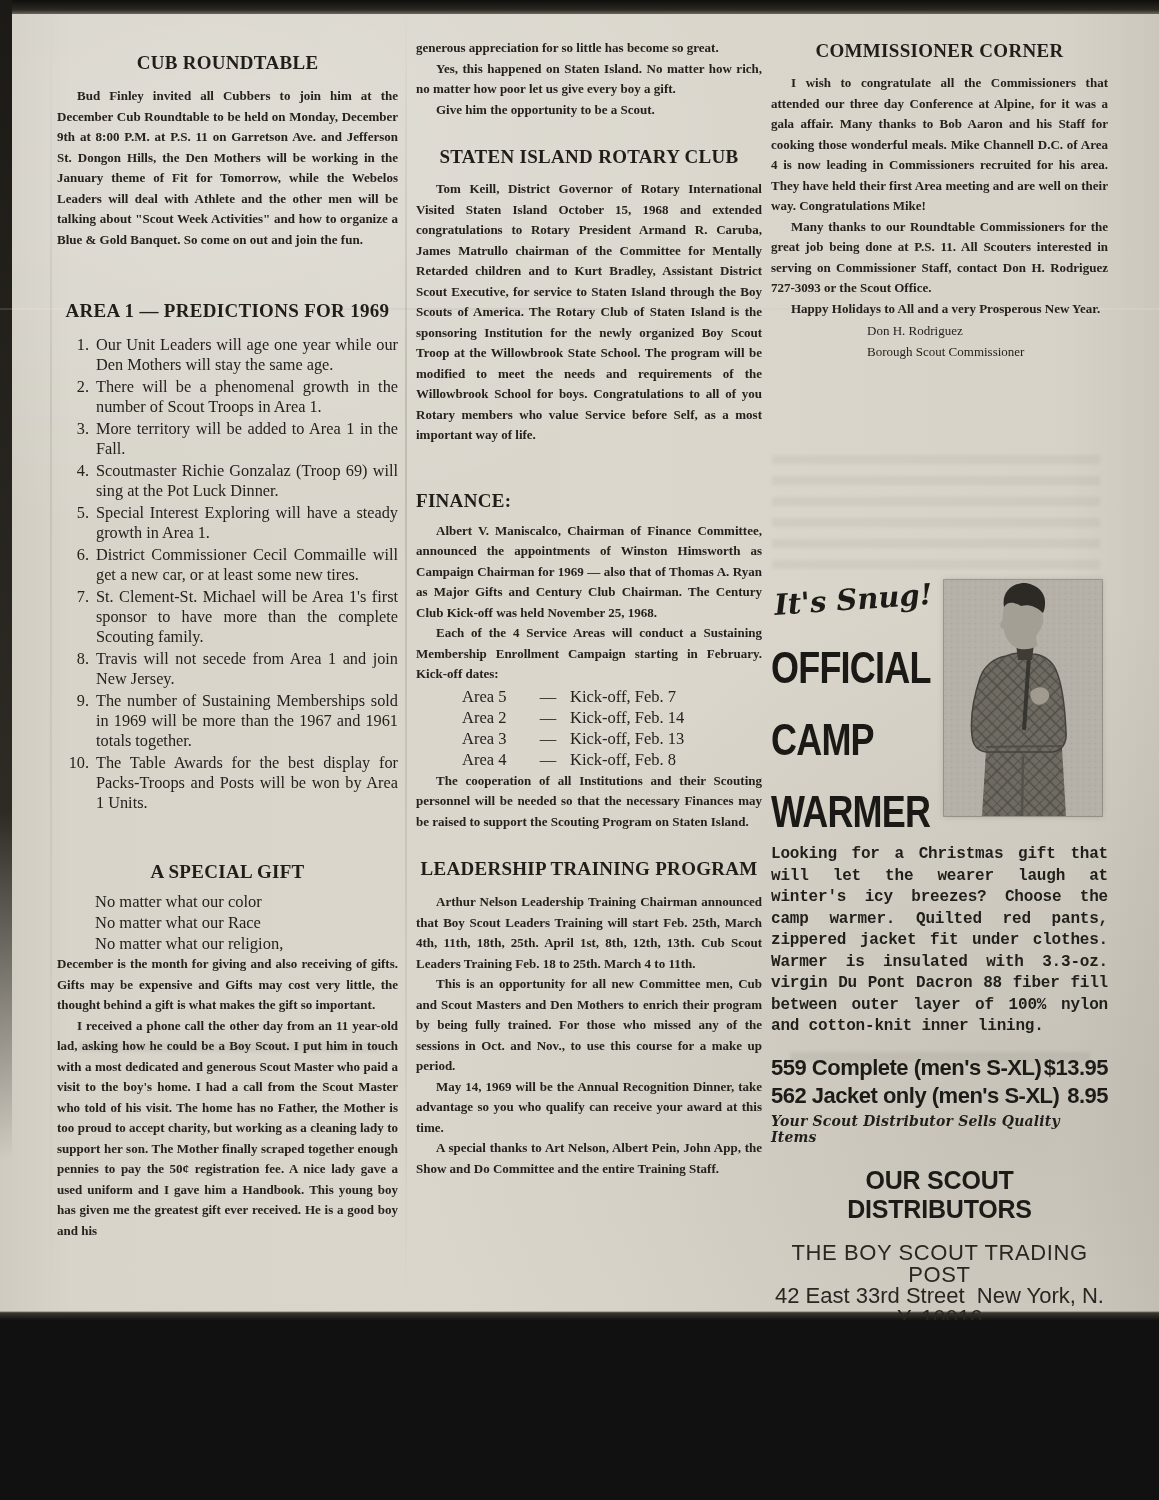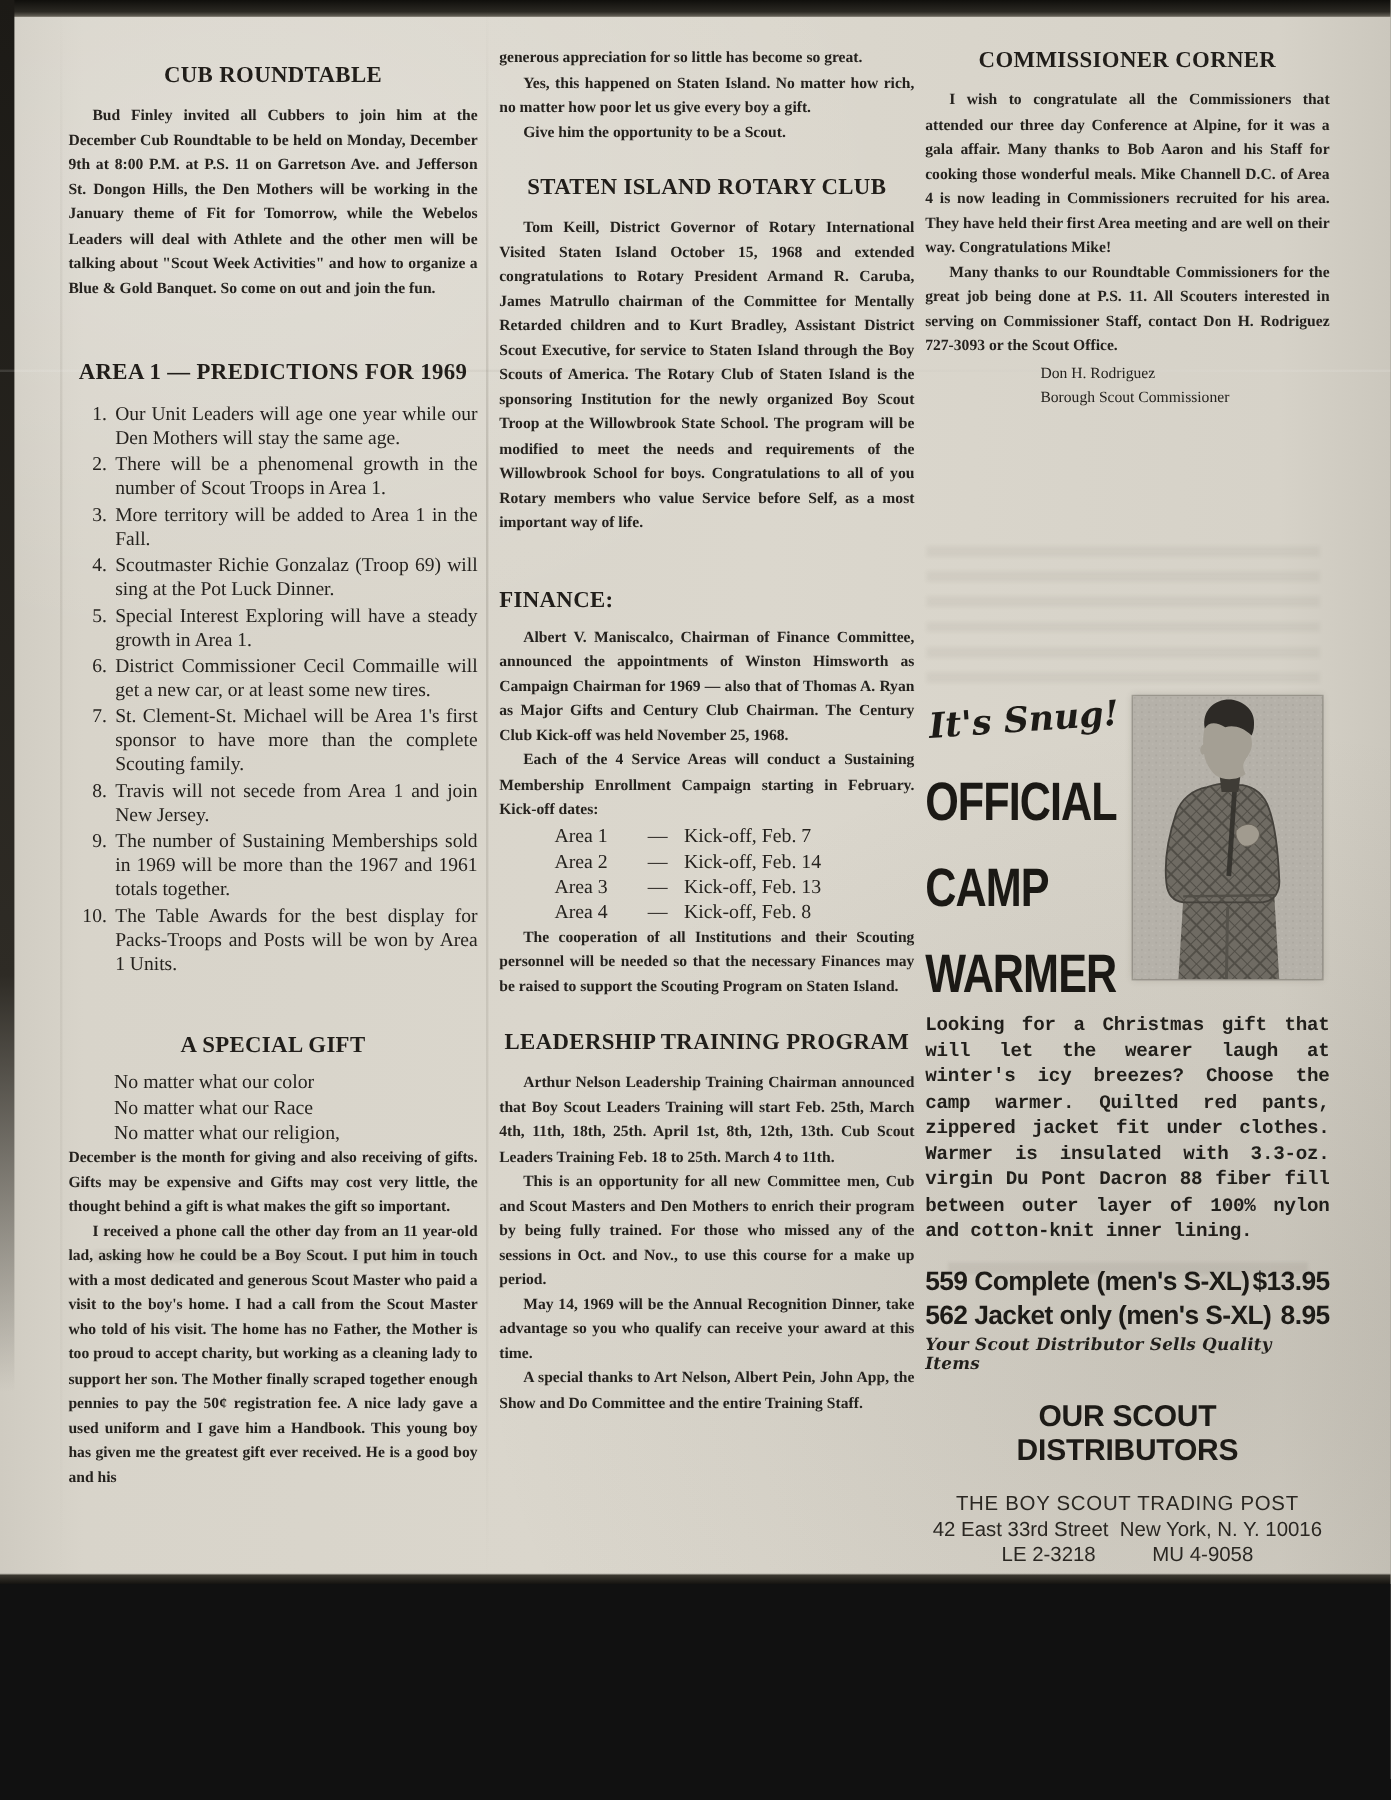--- a/index.html
+++ b/index.html
@@ -67,21 +67,21 @@
   .ad-body{margin-top:12px;font-family:Liberation Mono, monospace;font-weight:bold;font-size:16px;
     line-height:21.5px;text-align:justify;letter-spacing:-.2px;color:#211f1b;}
   .price-row{display:flex;justify-content:space-between;font-family:"Liberation Sans", sans-serif;
     font-weight:bold;font-size:22px;line-height:28px;letter-spacing:-.5px;color:#1d1b17;}
   .ad-footer{font-family:"DejaVu Serif", serif;font-style:italic;font-weight:bold;font-size:14px;
     margin-top:3px;color:#211f1b;letter-spacing:.2px;}
 
   .sec-dist{position:absolute;left:0;top:1126px;width:100%;font-family:"Liberation Sans", sans-serif;color:#2a2722;}
   .dist-title{font-family:"Liberation Sans", sans-serif;font-weight:bold;font-size:25px;text-align:center;
     letter-spacing:-.2px;margin:0 0 18px 0;color:#1d1b17;}
-  .entry{margin-bottom:13px;font-size:17px;line-height:21.5px;}
+  .entry{margin-bottom:13px;font-size:22px;line-height:21.5px;}
   .entry.centered{text-align:center;}
   .entry .l0{letter-spacing:.6px;}
 </style>
 </head>
 <body>
 
 <div class="page">
 
   <div class="band-top"></div>
   <div class="band-bottom"></div>
@@ -168,21 +168,21 @@
       <h2 class="h rotary-title">STATEN ISLAND ROTARY CLUB</h2>
       <p class="b ind">Tom Keill, District Governor of Rotary International Visited Staten Island October 15, 1968 and extended congratulations to Rotary President Armand R. Caruba, James Matrullo chairman of the Committee for Mentally Retarded children and to Kurt Bradley, Assistant District Scout Executive, for service to Staten Island through the Boy Scouts of America. The Rotary Club of Staten Island is the sponsoring Institution for the newly organized Boy Scout Troop at the Willowbrook State School. The program will be modified to meet the needs and requirements of the Willowbrook School for boys. Congratulations to all of you Rotary members who value Service before Self, as a most important way of life.</p>
     </section>
 
     <section>
       <h2 class="h h-left fin-title">FINANCE:</h2>
       <p class="b ind">Albert V. Maniscalco, Chairman of Finance Committee, announced the appointments of Winston Himsworth as Campaign Chairman for 1969 — also that of Thomas A. Ryan as Major Gifts and Century Club Chairman. The Century Club Kick-off was held November 25, 1968.</p>
       <p class="b ind">Each of the 4 Service Areas will conduct a Sustaining Membership Enrollment Campaign starting in February. Kick-off dates:</p>
       <div class="kickoffs">
         <div class="kickoff-row">
-            <span class="k-area">Area 1</span>
+            <span class="k-area">Area 5</span>
             <span class="k-dash">—</span>
             <span class="k-rest">Kick-off, Feb. 7</span>
           </div>
         <div class="kickoff-row">
             <span class="k-area">Area 2</span>
             <span class="k-dash">—</span>
             <span class="k-rest">Kick-off, Feb. 14</span>
           </div>
         <div class="kickoff-row">
             <span class="k-area">Area 3</span>
@@ -205,20 +205,21 @@
       <p class="b ind">May 14, 1969 will be the Annual Recognition Dinner, take advantage so you who qualify can receive your award at this time.</p>
       <p class="b ind">A special thanks to Art Nelson, Albert Pein, John App, the Show and Do Committee and the entire Training Staff.</p>
     </section>
   </div>
 
   <div class="col" id="colR">
     <section class="sec-comm">
       <h2 class="h comm-title">COMMISSIONER CORNER</h2>
       <p class="b ind">I wish to congratulate all the Commissioners that attended our three day Conference at Alpine, for it was a gala affair. Many thanks to Bob Aaron and his Staff for cooking those wonderful meals. Mike Channell D.C. of Area 4 is now leading in Commissioners recruited for his area. They have held their first Area meeting and are well on their way. Congratulations Mike!</p>
       <p class="b ind">Many thanks to our Roundtable Commissioners for the great job being done at P.S. 11. All Scouters interested in serving on Commissioner Staff, contact Don H. Rodriguez 727-3093 or the Scout Office.</p>
+      <p class="b ind">Happy Holidays to All and a very Prosperous New Year.</p>
       <div class="signature">
         <div>Don H. Rodriguez</div>
         <div>Borough Scout Commissioner</div>
       </div>
     </section>
 
     <section class="ad">
       <div class="ad-head">
         <span class="tagline">It's Snug!</span>
         <div class="headline">

